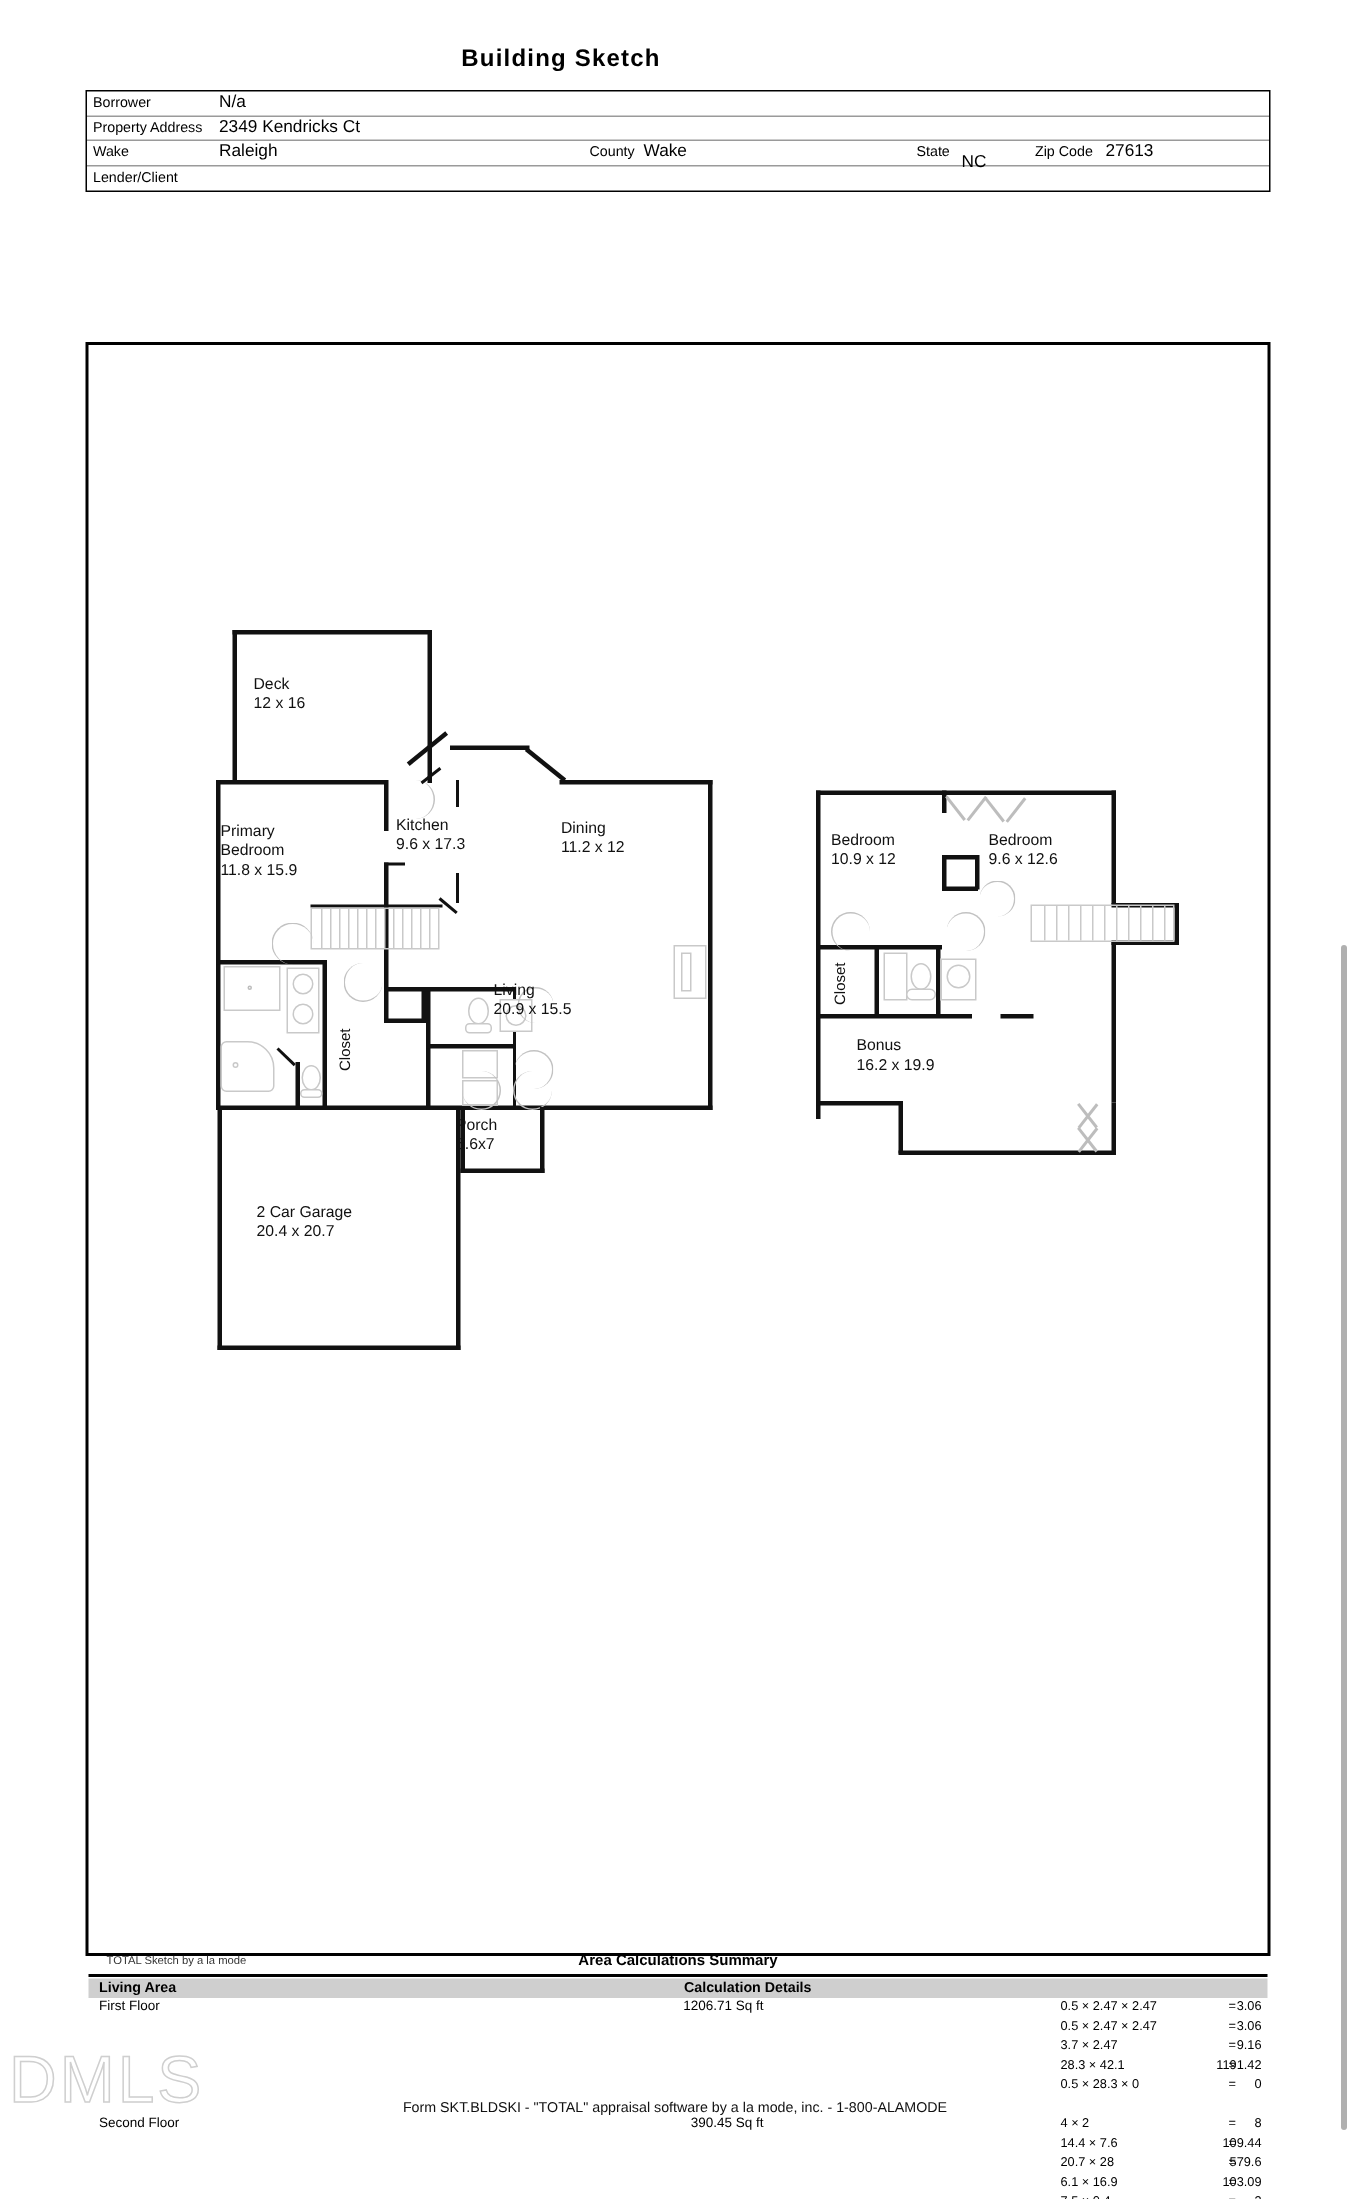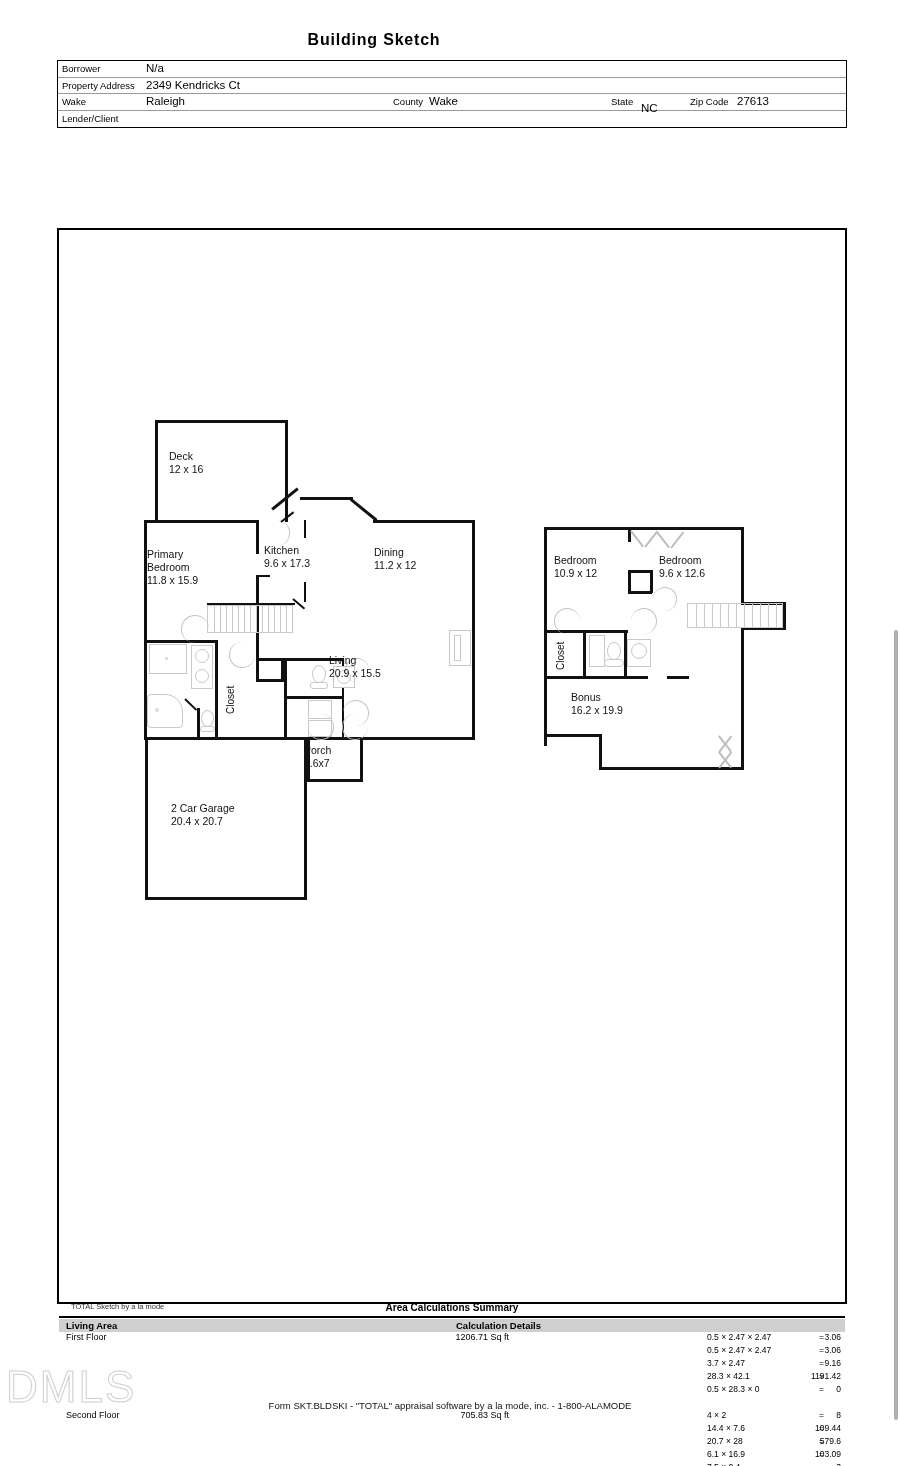--- a/index.html
+++ b/index.html
@@ -385,21 +385,21 @@
       <div class="crow">
         <span class="c-expr">0.5 × 28.3 × 0</span>
         <span class="c-eq">=</span>
         <span class="c-res">0</span>
       </div>
 
       <div class="crow"></div>
 
       <div class="crow">
         <span class="c-name">Second Floor</span>
-        <span class="c-area">705.83 Sq ft</span>
+        <span class="c-area">390.45 Sq ft</span>
         <span class="c-expr">4 × 2</span>
         <span class="c-eq">=</span>
         <span class="c-res">8</span>
       </div>
       <div class="crow">
         <span class="c-expr">14.4 × 7.6</span>
         <span class="c-eq">=</span>
         <span class="c-res">109.44</span>
       </div>
       <div class="crow">

